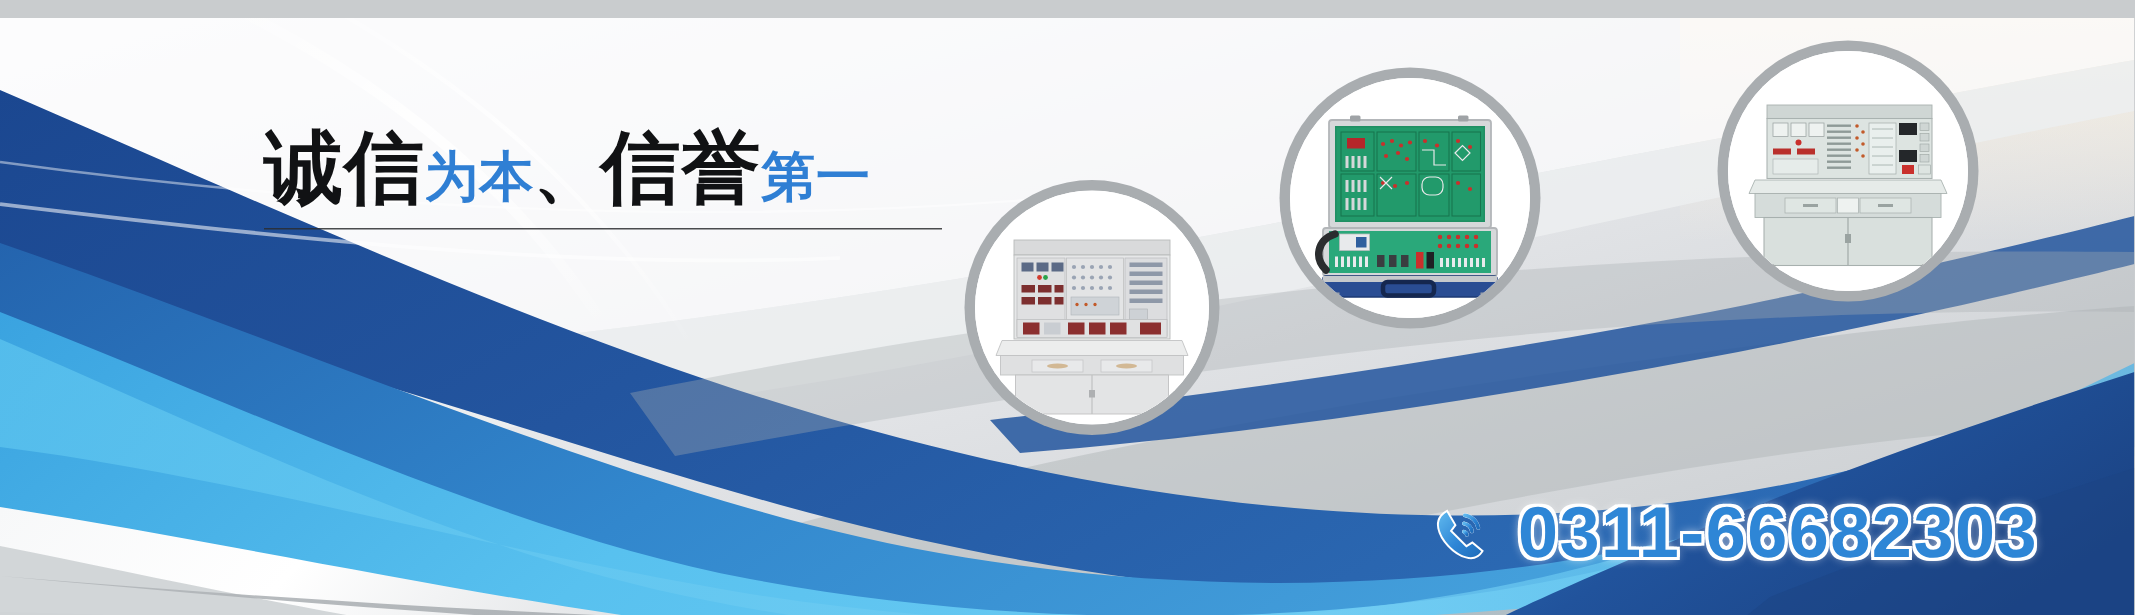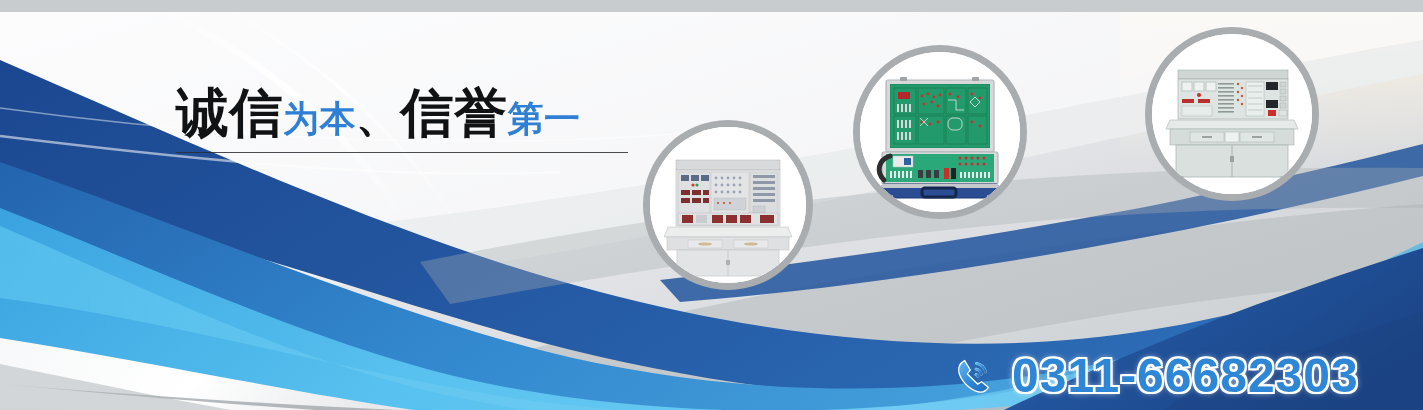--- a/index.html
+++ b/index.html
@@ -30,21 +30,21 @@
     text-shadow:0 1px 0 rgba(255,255,255,.55);
   }
   .circ{position:absolute;border-radius:50%;}
   .ring-outer{
     background:#fff;
     box-shadow:0 0 0 7px #a9adb0, 0 0 0 10px rgba(255,255,255,0);
     overflow:hidden;
   }
   .bluearc{position:absolute;border-radius:50%;border:3px solid transparent;}
   .prod{position:absolute;left:0;top:0;width:100%;height:100%;}
-  .phoneblock{position:absolute;left:952px;top:336px;display:flex;align-items:center;gap:14px;}
+  .phoneblock{position:absolute;left:952px;top:316px;display:flex;align-items:center;gap:14px;}
   .phonenum{
     font-size:48px;font-weight:bold;color:#2e86d6;letter-spacing:1px;
     text-shadow:
       -2px 0 0 #fff, 2px 0 0 #fff, 0 -2px 0 #fff, 0 2px 0 #fff,
       -2px -2px 0 #fff, 2px -2px 0 #fff, -2px 2px 0 #fff, 2px 2px 0 #fff,
       0 0 7px rgba(255,255,255,.95);
   }
 </style>
 </head>
 <body>

